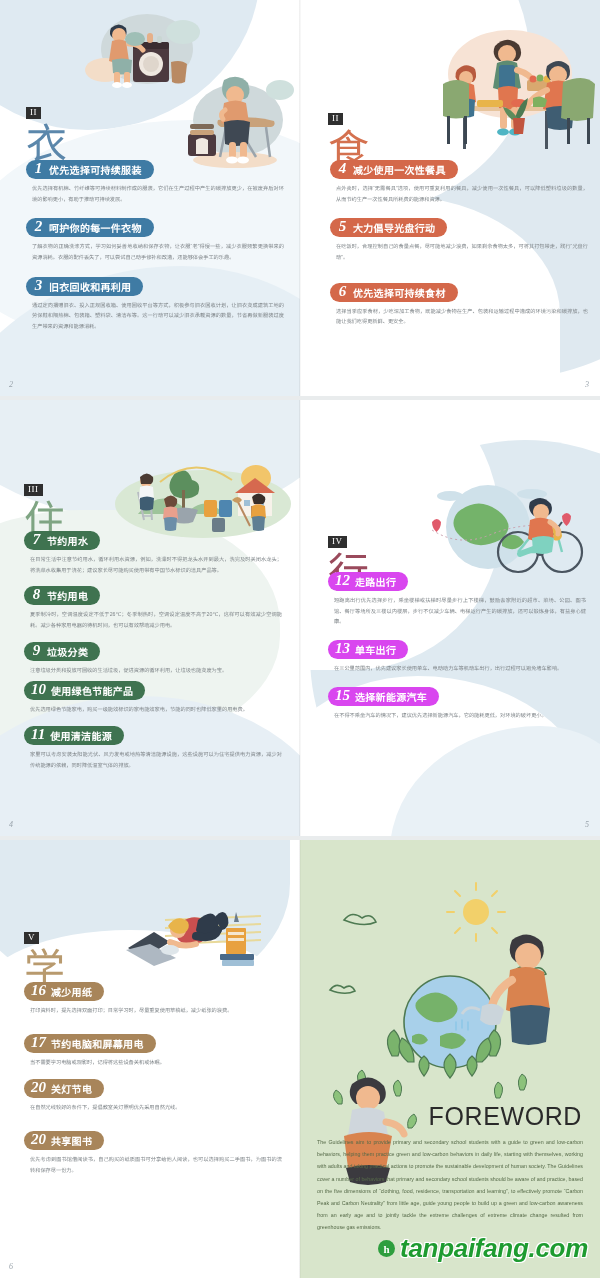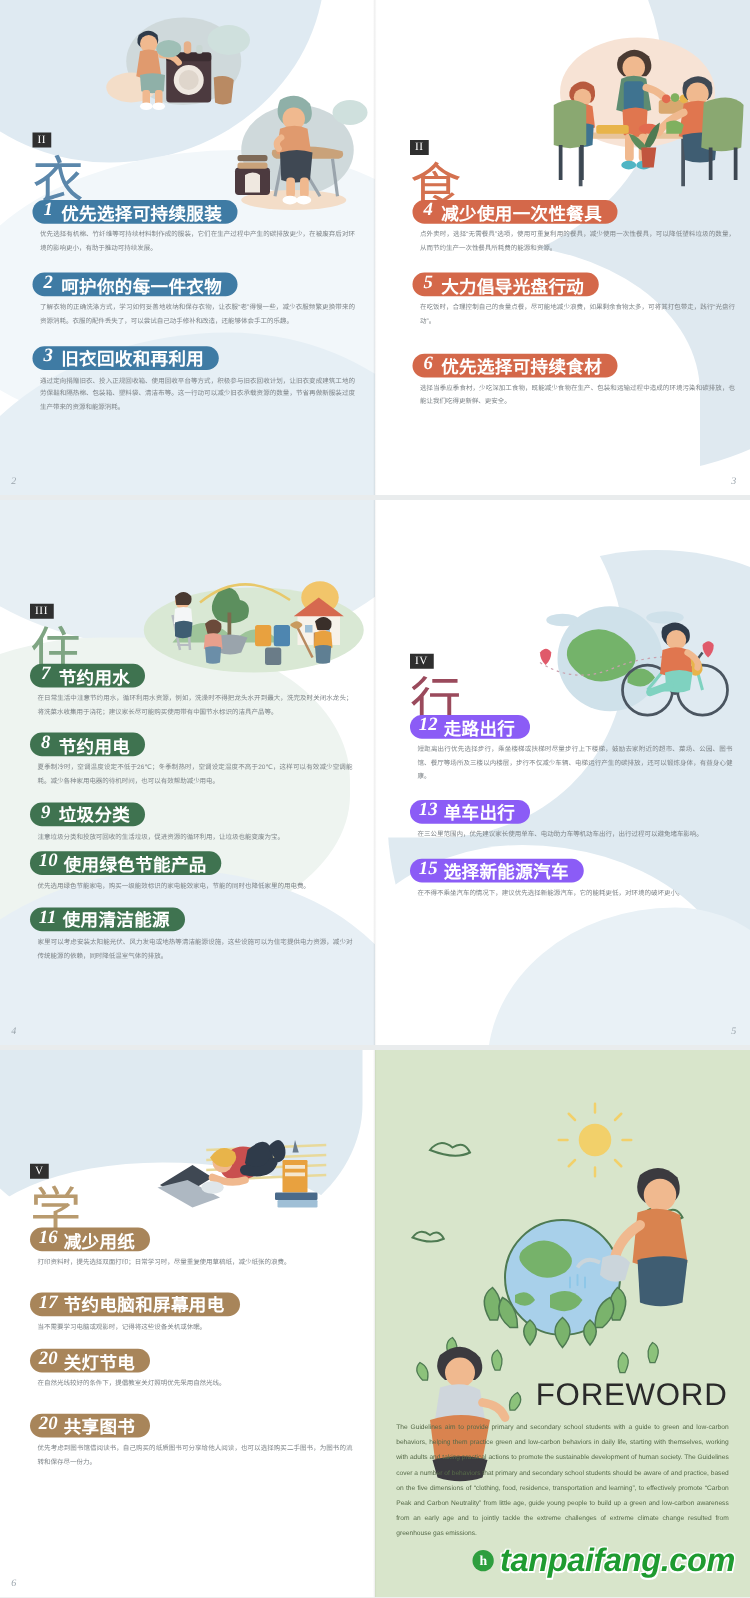--- a/index.html
+++ b/index.html
@@ -85,25 +85,25 @@
   .badge {
     display: inline-flex; align-items: center; gap: 5px;
     height: 19px; padding: 0 12px 0 7px;
     border-radius: 10px; color: #fff; white-space: nowrap;
   }
   .badge .n {
     font-family: "Liberation Serif", "DejaVu Serif", serif;
     font-style: italic; font-size: 15px; font-weight: 700;
     line-height: 1; position: relative; top: -1px; min-width: 11px; text-align: center;
   }
-  .badge .t { font-size: 14px; font-weight: 700; letter-spacing: .3px; }
+  .badge .t { font-size: 10px; font-weight: 700; letter-spacing: .3px; }
   .b-blue  { background: #3f7ba4; }
   .b-coral { background: #d4684a; }
   .b-green { background: #3f7350; }
-  .b-wine  { background: #8b5cf6; }
+  .b-wine  { background: #d946ef; }
   .b-tan   { background: #a8855a; }
   .desc {
     margin: 4px 0 0 6px; width: 252px;
     font-size: 5.2px; line-height: 2.05; color: #7e8488;
     text-align: justify;
   }
 
   
   .illu { position: absolute; z-index: 10; pointer-events: none; }
 
@@ -458,21 +458,21 @@
 
         <path d="M120 20 q12 -9 21 2 q3 9 -4 12 l-13 0 q-7 -6 -4 -14z" fill="#2f3b4a"></path>
         <circle cx="131" cy="30" r="8" fill="#f0b98f"></circle>
         <path d="M120 38 q12 -5 22 1 l2 18 q-13 5 -26 0z" fill="#e0764f"></path>
         <path d="M142 40 q10 4 10 14 q-2 6 -8 4" fill="#e8b44a"></path>
         <path d="M122 56 q12 -4 22 0 l-2 14 q-10 4 -19 0z" fill="#7fd2c0"></path>
         <path d="M126 66 l-16 6" stroke="#7fd2c0" stroke-width="6" stroke-linecap="round"></path>
         <path d="M140 40 q10 6 8 12" stroke="#f0b98f" stroke-width="5" fill="none" stroke-linecap="round"></path>
       </svg>
 
-      <div class="sec-head" style="left:28px; top:118px;">
+      <div class="sec-head" style="left:28px; top:130px;">
         <span class="sec-num">IV</span>
         <div class="sec-char">行</div>
       </div>
 
       <div class="tips" style="left:28px; top:172px;">
         <div class="tip">
           <span class="badge b-wine">
             <span class="n">12</span>
             <span class="t">走路出行</span>
           </span>

